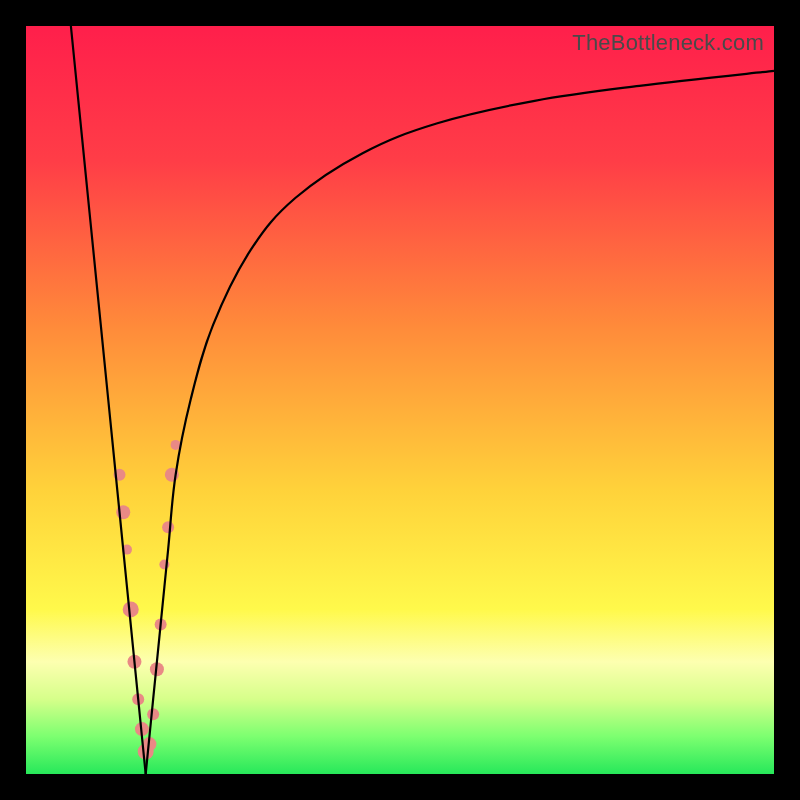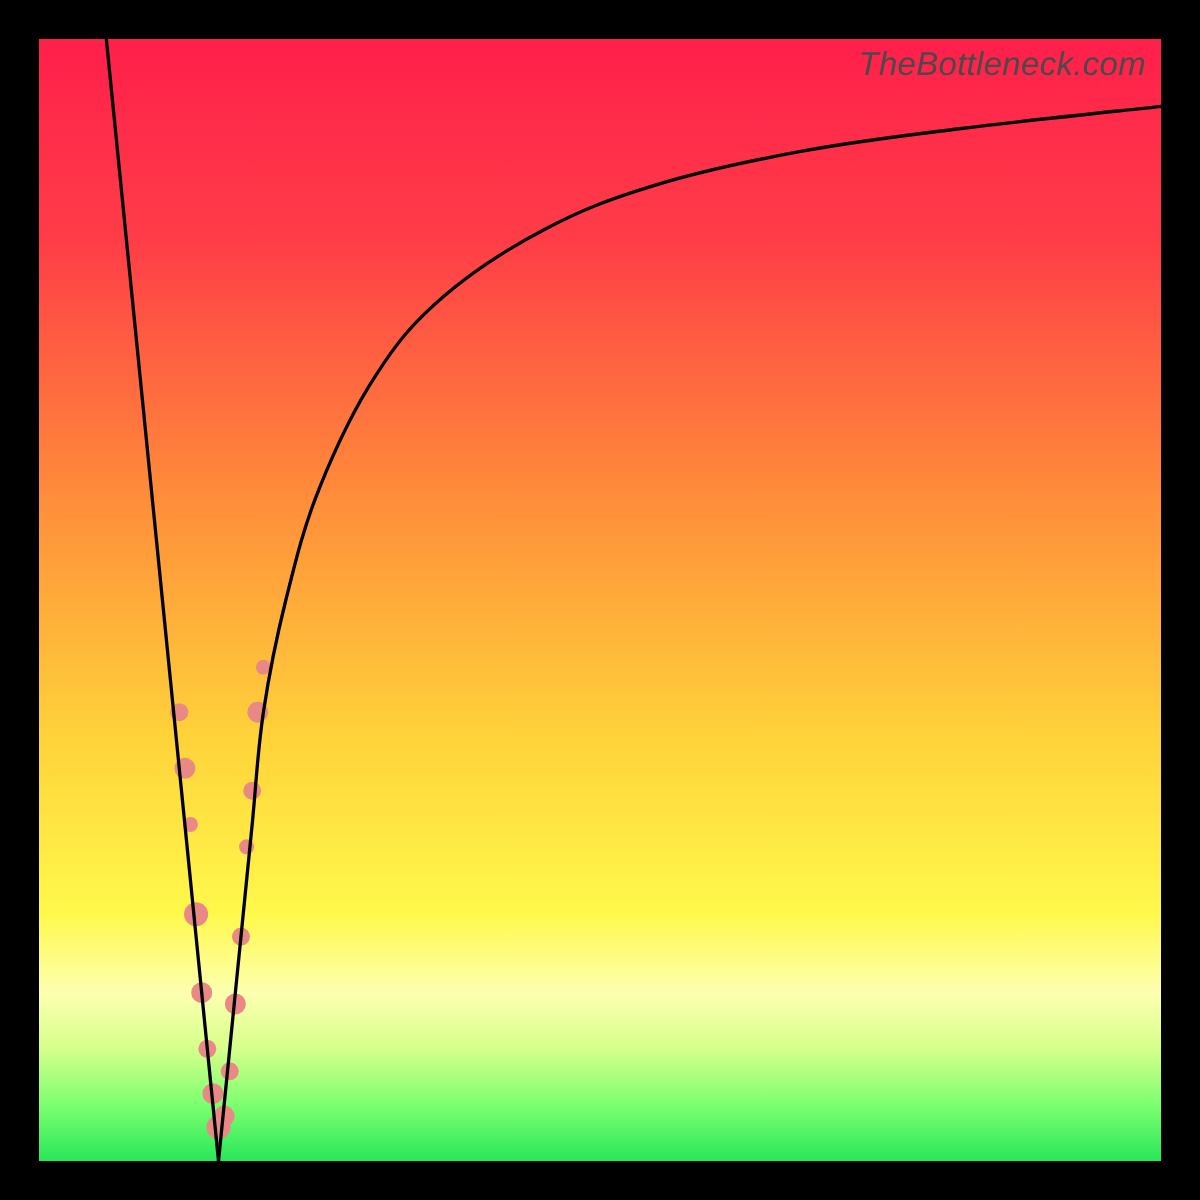--- a/index.html
+++ b/index.html
@@ -9,21 +9,20 @@
     height: 800px;
     overflow: hidden;
     background: #000;
     font-family: Arial, Helvetica, sans-serif;
   }
   .frame {
     position: relative;
     width: 800px;
     height: 800px;
     background: #000;
-    font-style: italic;
   }
   .plot-area {
     position: absolute;
     left: 26px;
     top: 26px;
     width: 748px;
     height: 748px;
     overflow: hidden;
   }
   .gradient {

